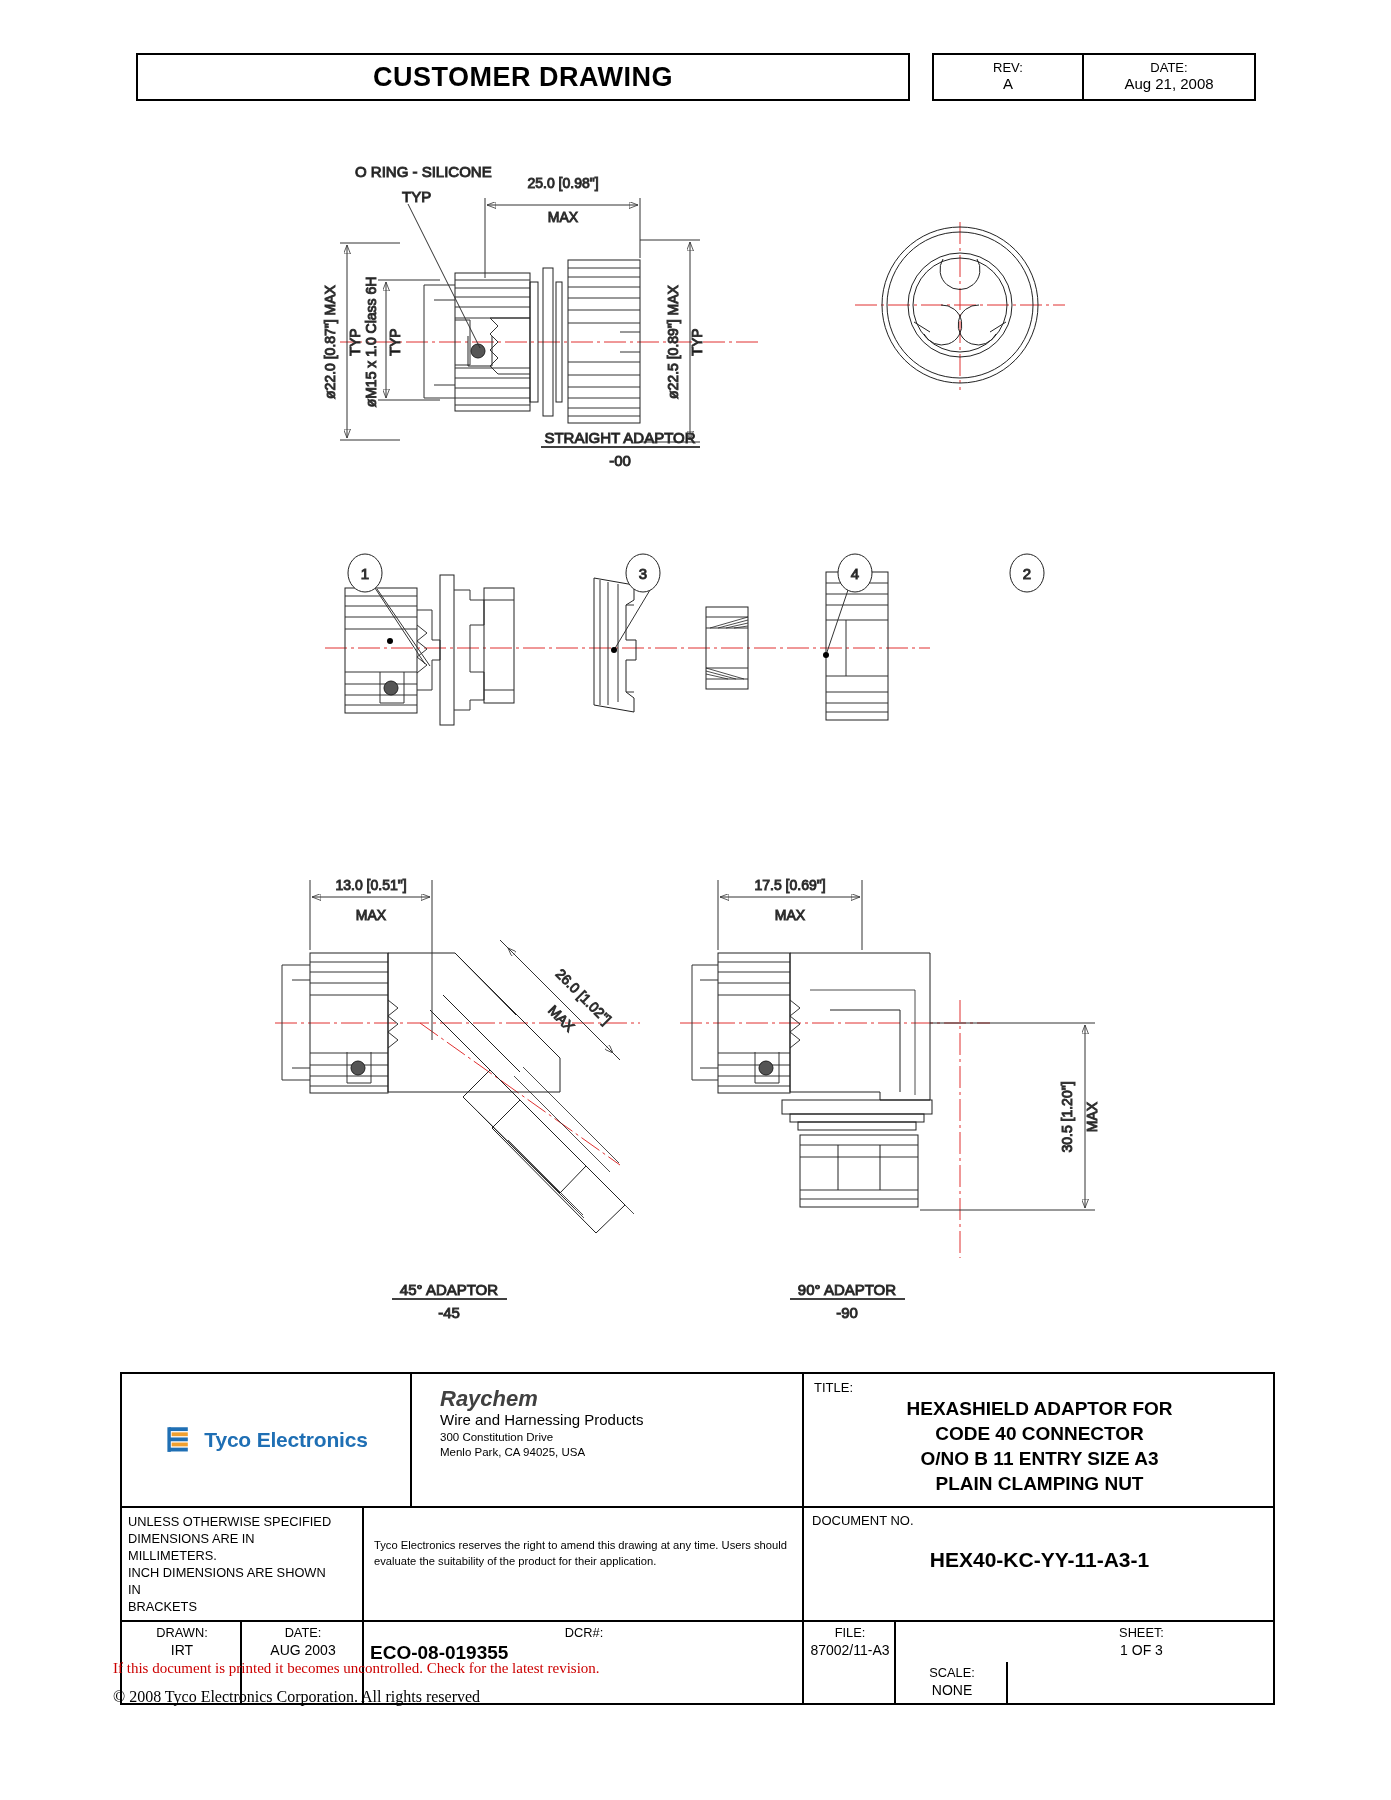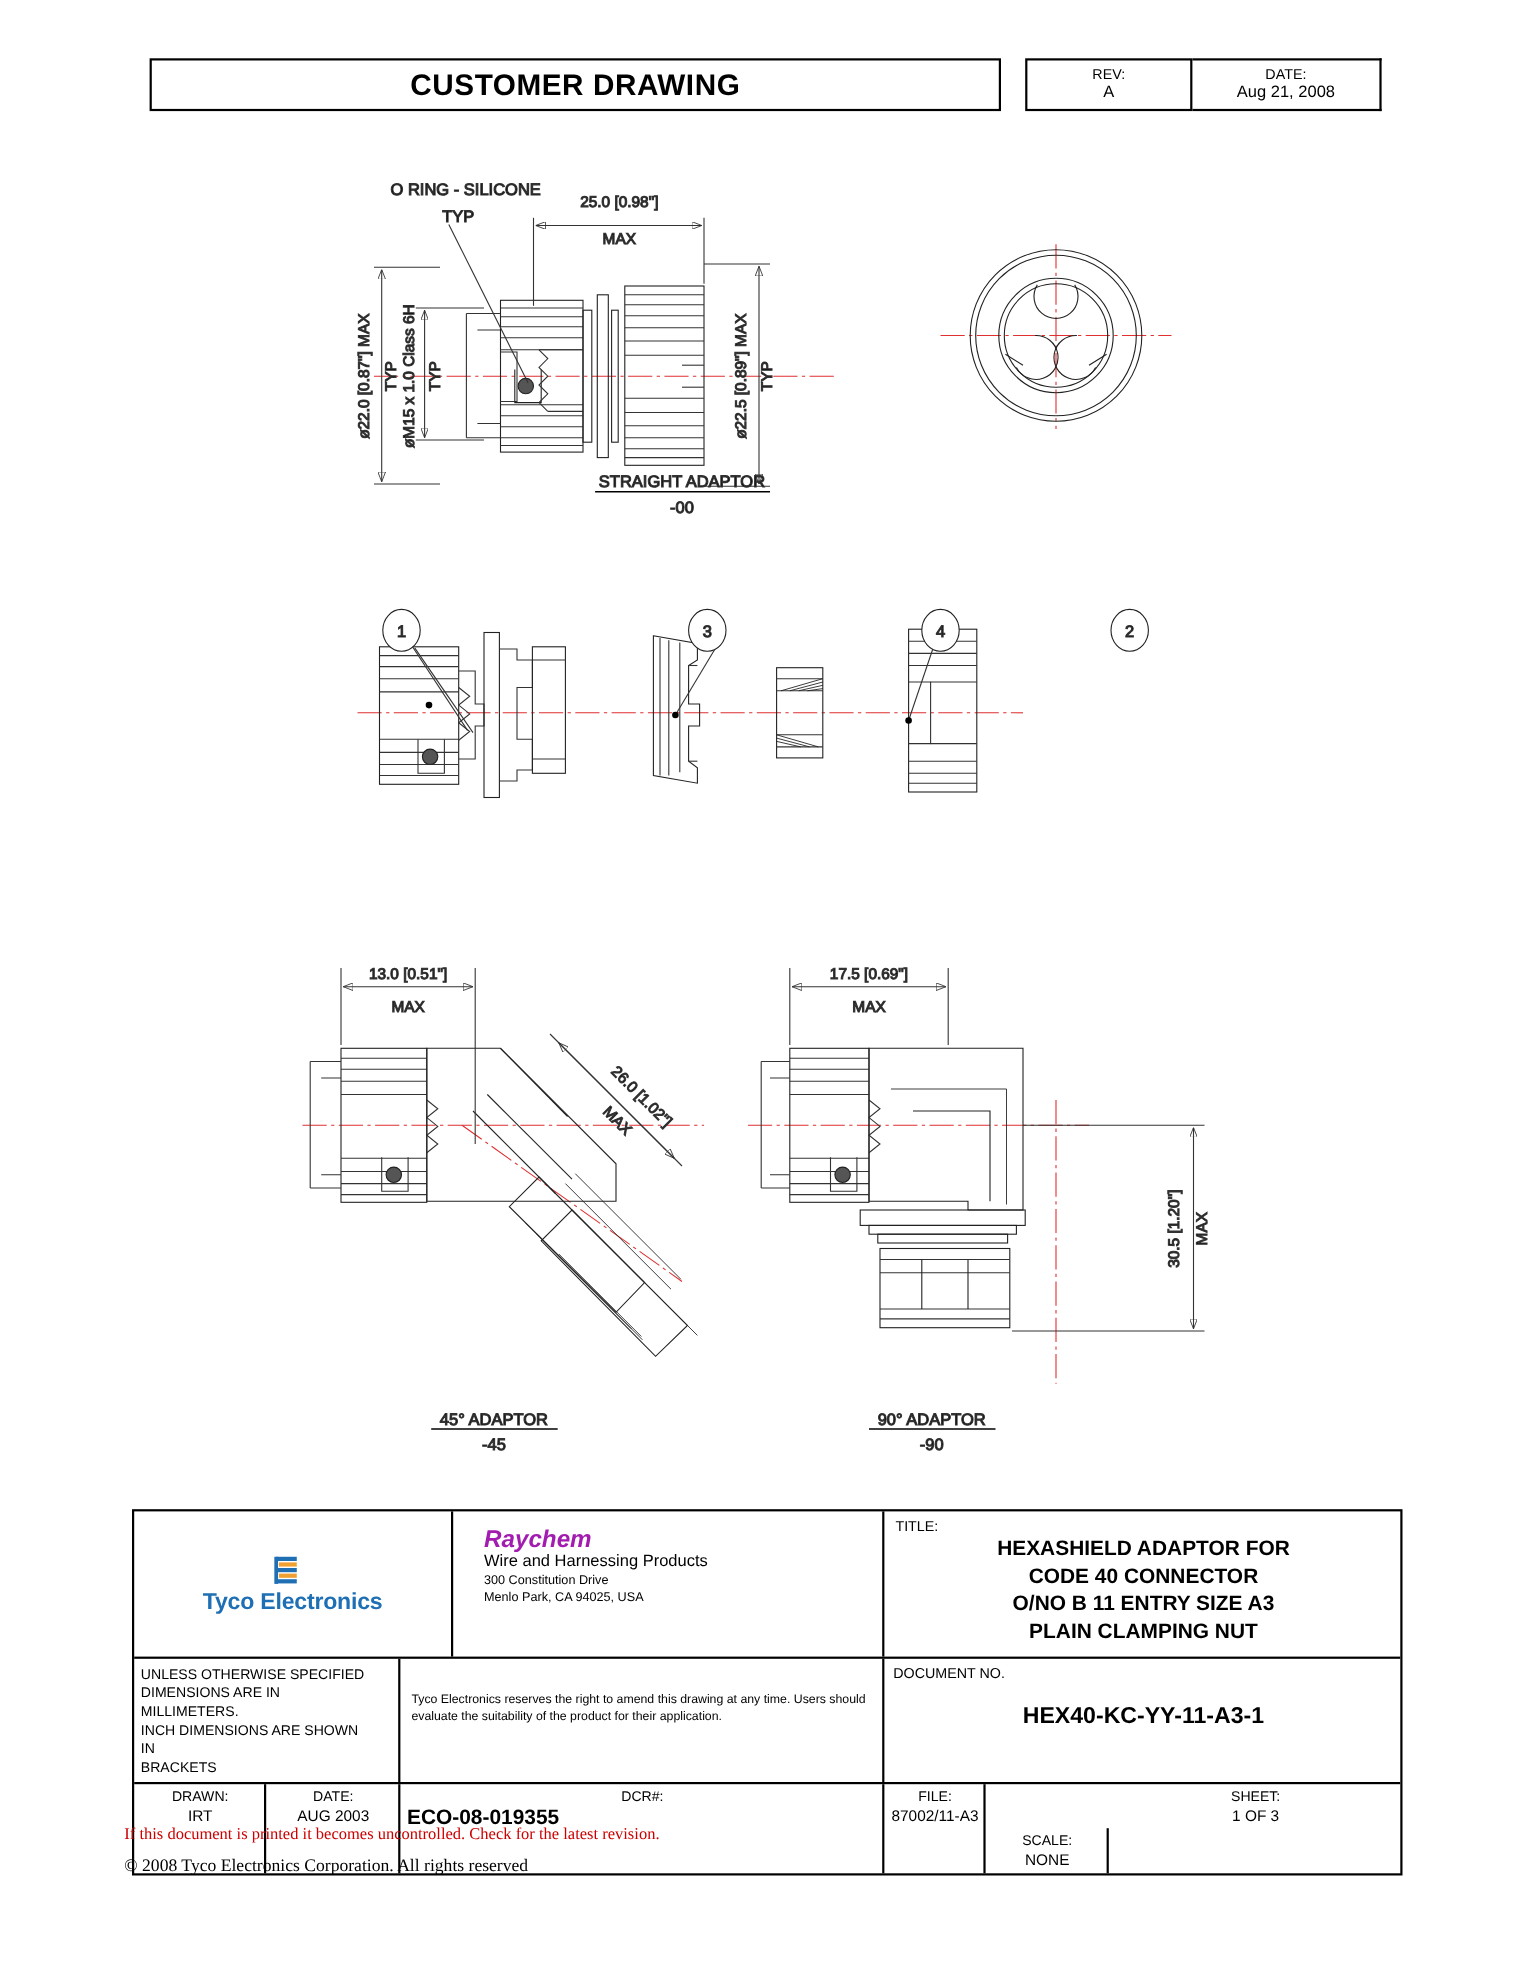--- a/index.html
+++ b/index.html
@@ -89,34 +89,34 @@
   .tb-cell { box-sizing: border-box; position: relative; }
   .tb-cell.brdr-right { border-right: 2.5px solid #000; }
 
   .tb-logo {
     width: 290px;
     display: flex;
     align-items: center;
     justify-content: center;
     padding: 14px 6px;
   }
-  .logo-wrap { display: flex; align-items: center; flex-direction: column; }
+  .logo-wrap { display: flex; align-items: center; }
   .logo-mark { width: 34px; height: 34px; margin-right: 6px; }
   .logo-text {
     font-size: 21px;
     font-weight: bold;
     color: #1f6fb4;
     letter-spacing: -0.2px;
   }
   .tb-brand {
     width: 392px;
     padding: 12px 0 10px 28px;
   }
   .brand-ray {
-    color: #a21caf;
+    color: #404040;
     font-weight: bold;
     font-style: italic;
     font-size: 22px;
     line-height: 1.15;
   }
   .brand-sub {
     font-size: 15px;
     line-height: 1.25;
   }
   .brand-addr {

